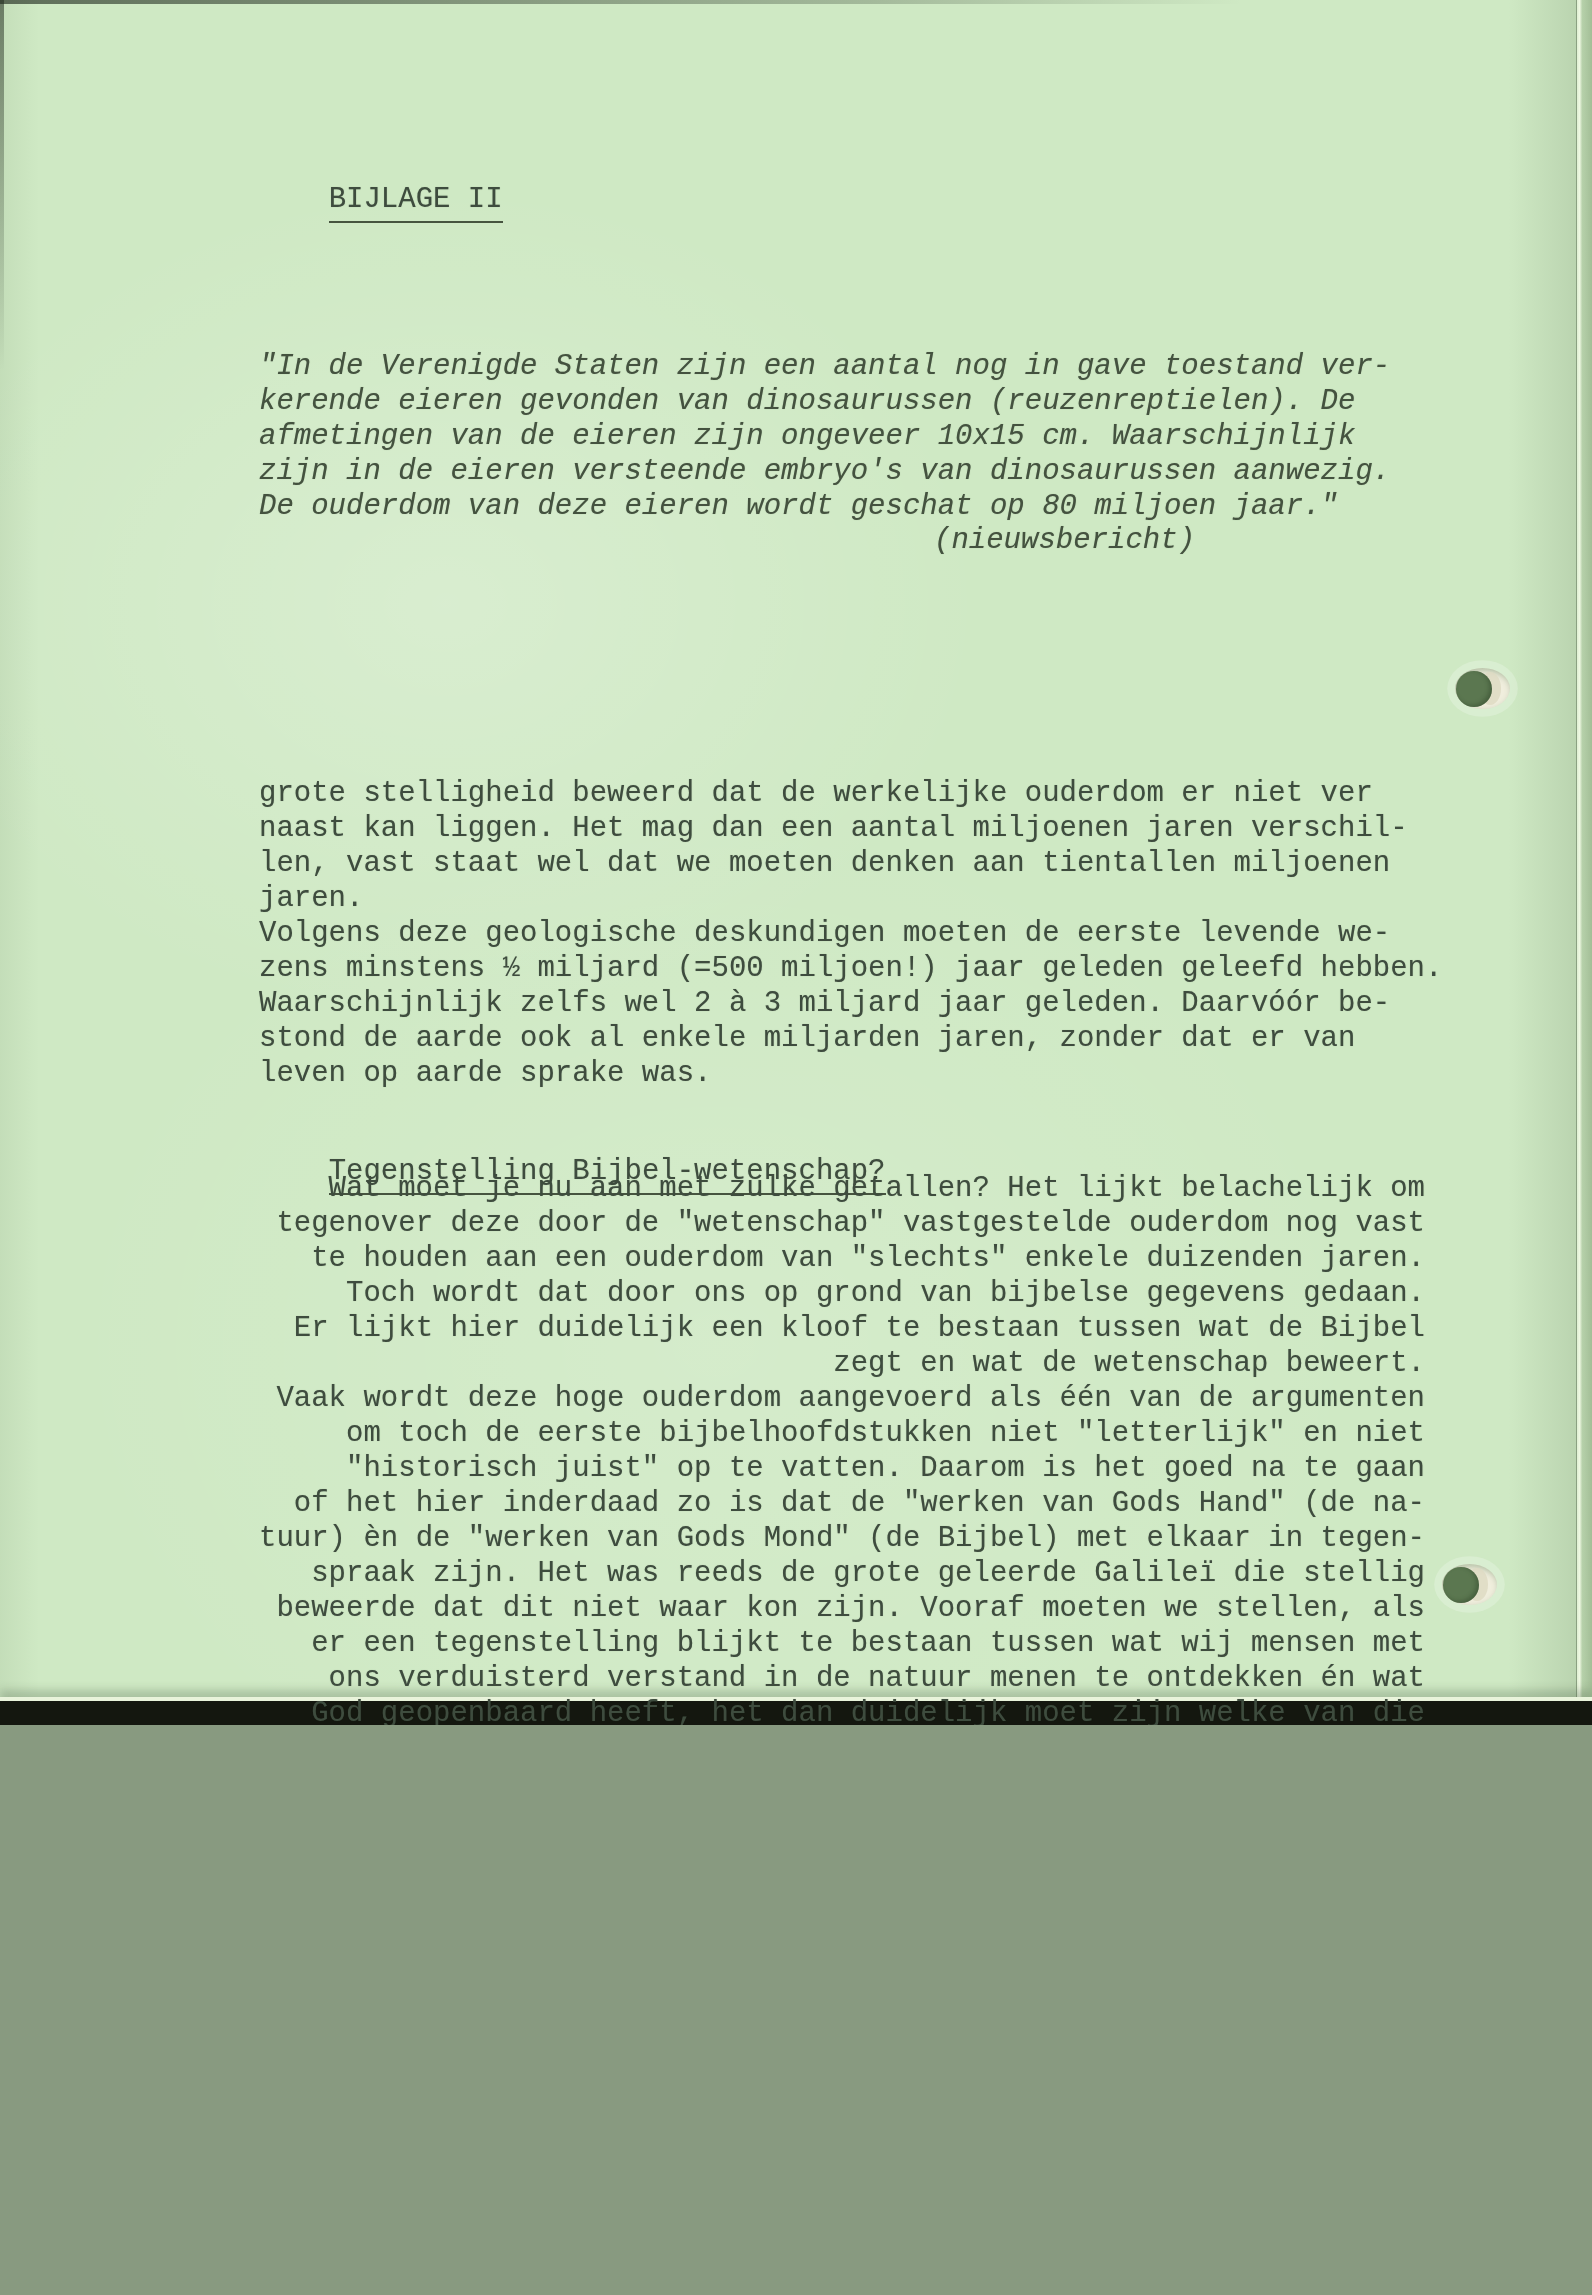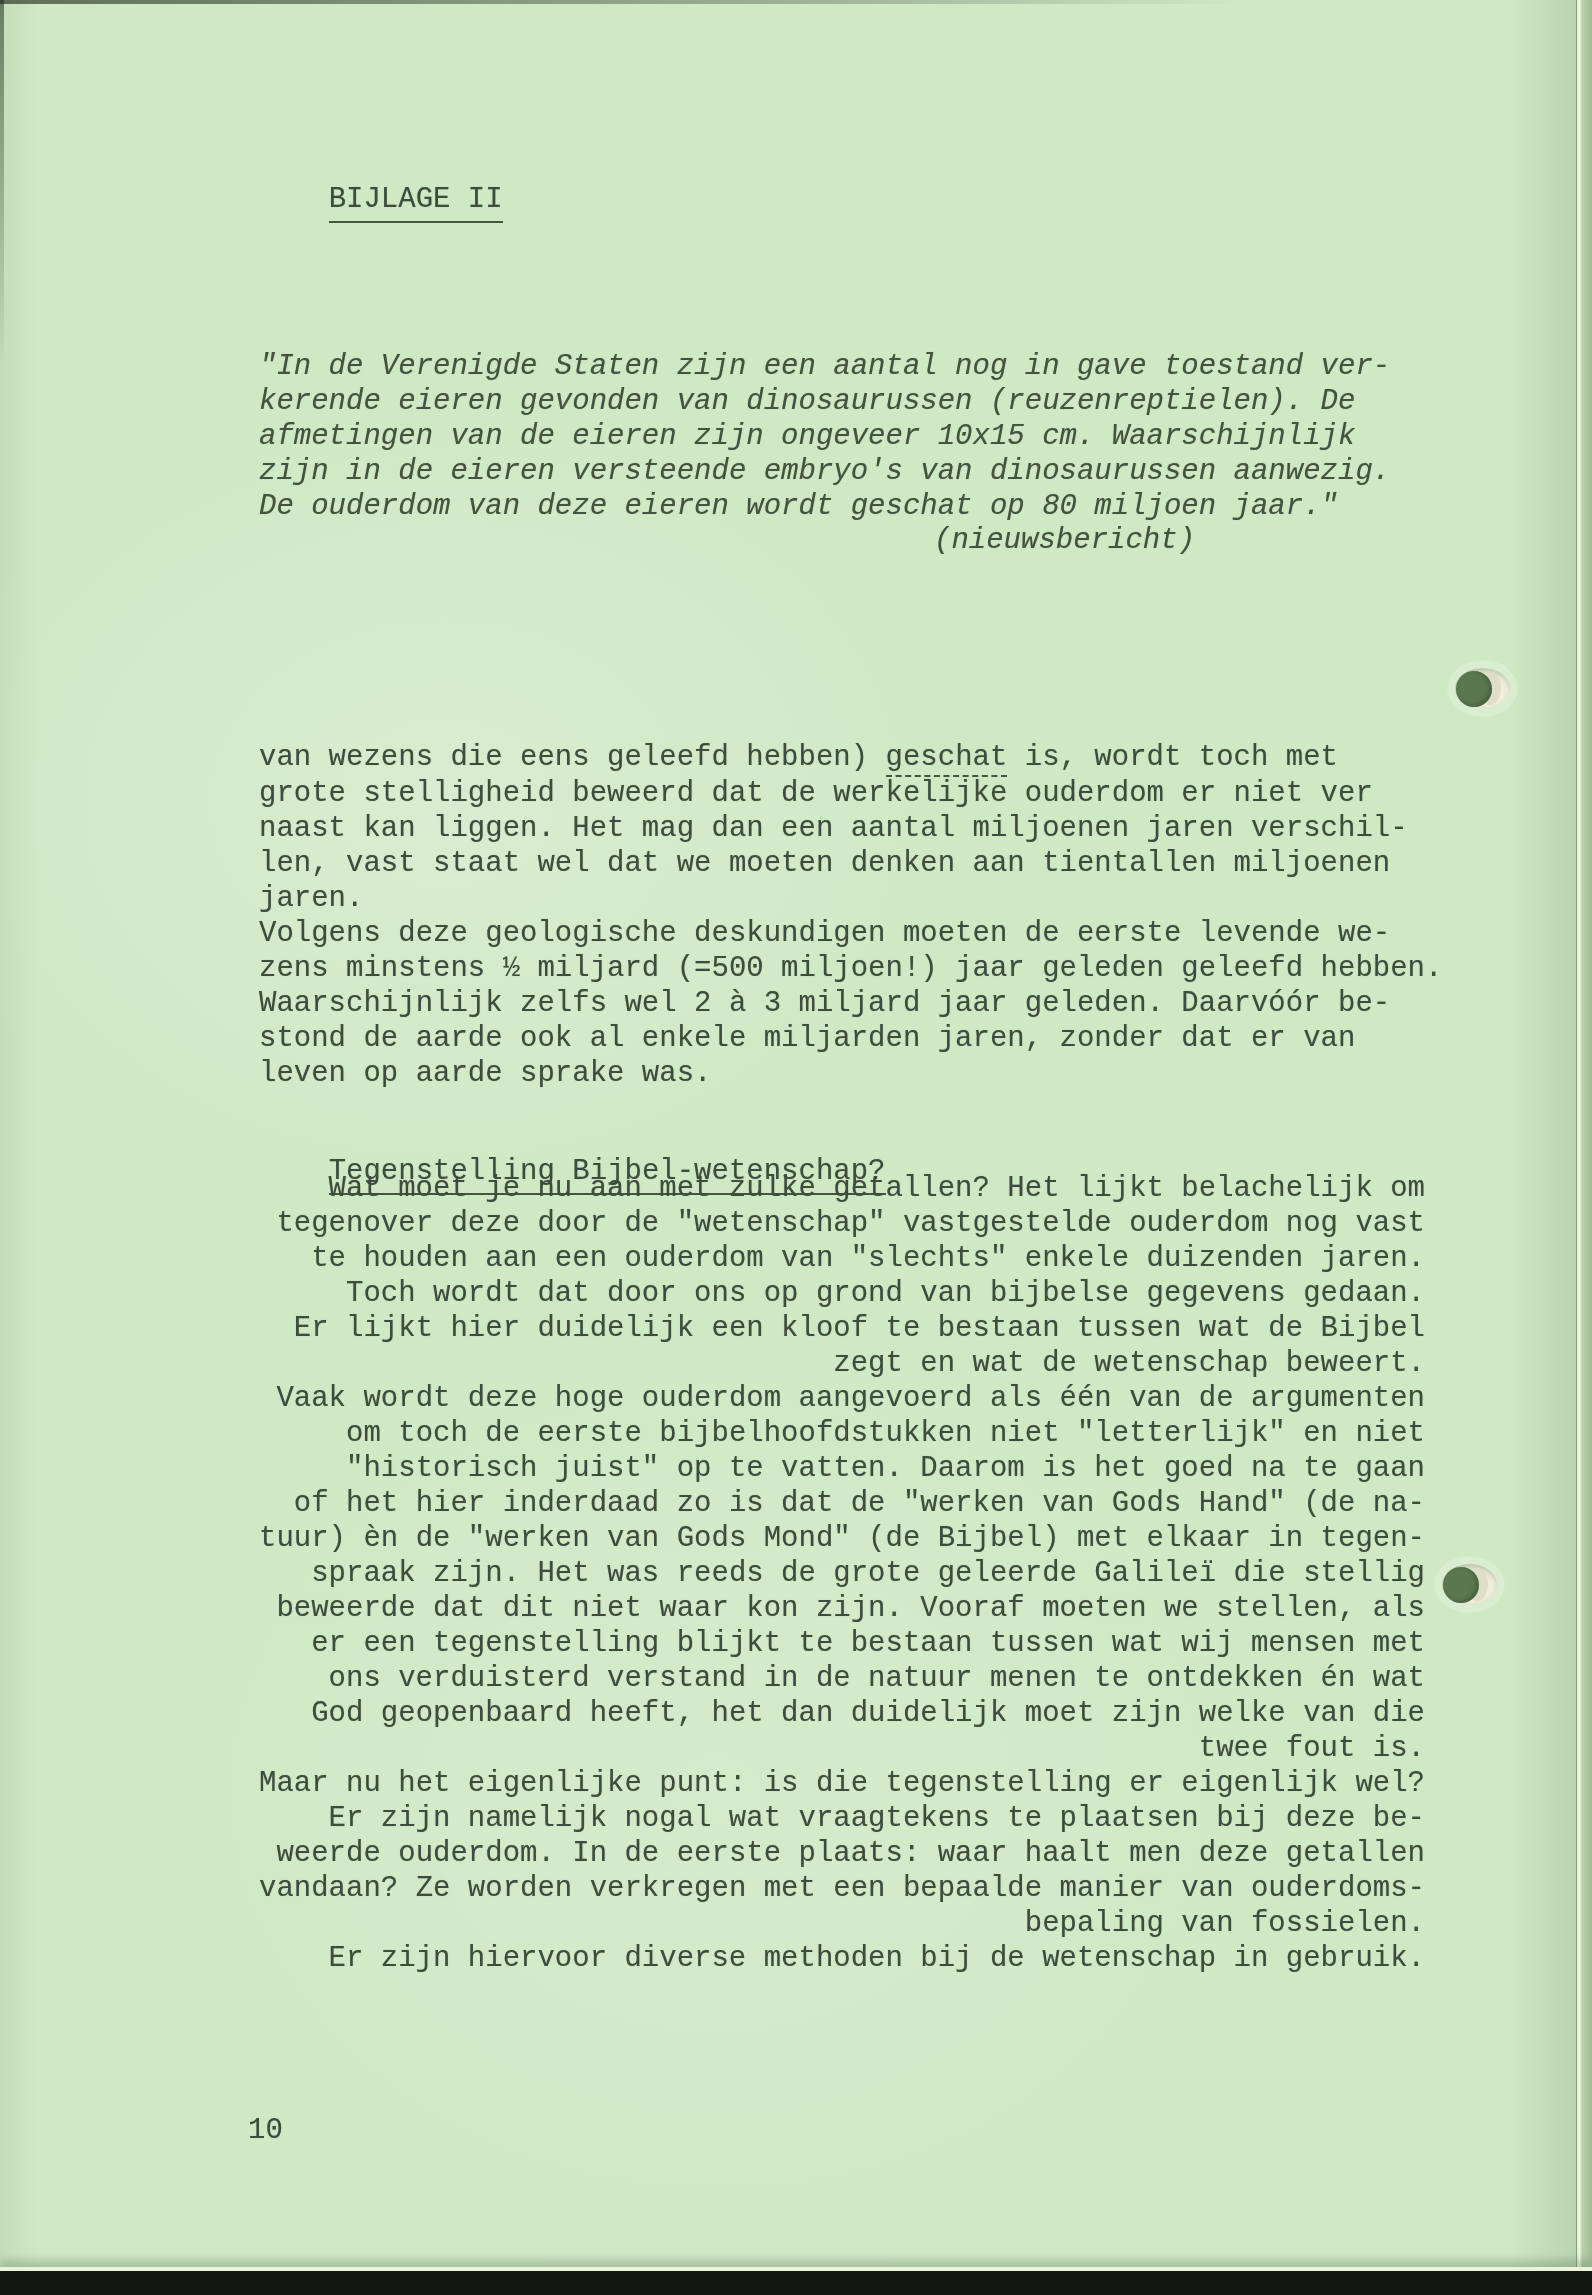--- a/index.html
+++ b/index.html
@@ -1,19 +1,19 @@
 <!DOCTYPE html>
 <html style="font-size:14px"><head>
 <meta charset="utf-8">
 <title>Scanned page</title>
 <style>
   html,body{margin:0;padding:0;background:#889a80;}
   .page{
     position:relative;
-    width:1592px;height:2295px;
+    width:1592px;height:1725px;
     margin:0 auto;
     overflow:hidden;
     background-color:#cfe9c4;
     background-image:
       radial-gradient(ellipse 777px 604px at 28% 35%, rgba(255,255,255,0.20), rgba(255,255,255,0) 70%),
       radial-gradient(ellipse 949px 777px at 45% 78%, rgba(255,255,255,0.12), rgba(255,255,255,0) 70%),
       linear-gradient(90deg, rgba(94,118,85,0.10) 0px, rgba(94,118,85,0) 39px);
     font-family:"Liberation Mono","DejaVu Sans Mono",monospace;
   }
   .t{
@@ -102,21 +102,20 @@
 
   <div class="t quote" style="top:349px">"In de Verenigde Staten zijn een aantal nog in gave toestand ver-
 kerende eieren gevonden van dinosaurussen (reuzenreptielen). De
 afmetingen van de eieren zijn ongeveer 10x15 cm. Waarschijnlijk
 zijn in de eieren versteende embryo's van dinosaurussen aanwezig.
 De ouderdom van deze eieren wordt geschat op 80 miljoen jaar."</div>
 
   <div class="t quote" style="top:523px;left:934px">(nieuwsbericht)</div>
 
 
-  <div class="t" style="top:740px"><span>van wezens die eens geleefd hebben) </span><span class="ul-word">geschat</span><span> is, wordt toch met</span></div>
 
   <div class="t" style="top:776px">grote stelligheid beweerd dat de werkelijke ouderdom er niet ver
 naast kan liggen. Het mag dan een aantal miljoenen jaren verschil-
 len, vast staat wel dat we moeten denken aan tientallen miljoenen
 jaren.
 Volgens deze geologische deskundigen moeten de eerste levende we-
 zens minstens ½ miljard (=500 miljoen!) jaar geleden geleefd hebben.
 Waarschijnlijk zelfs wel 2 à 3 miljard jaar geleden. Daarvóór be-
 stond de aarde ook al enkele miljarden jaren, zonder dat er van
 leven op aarde sprake was.</div>

